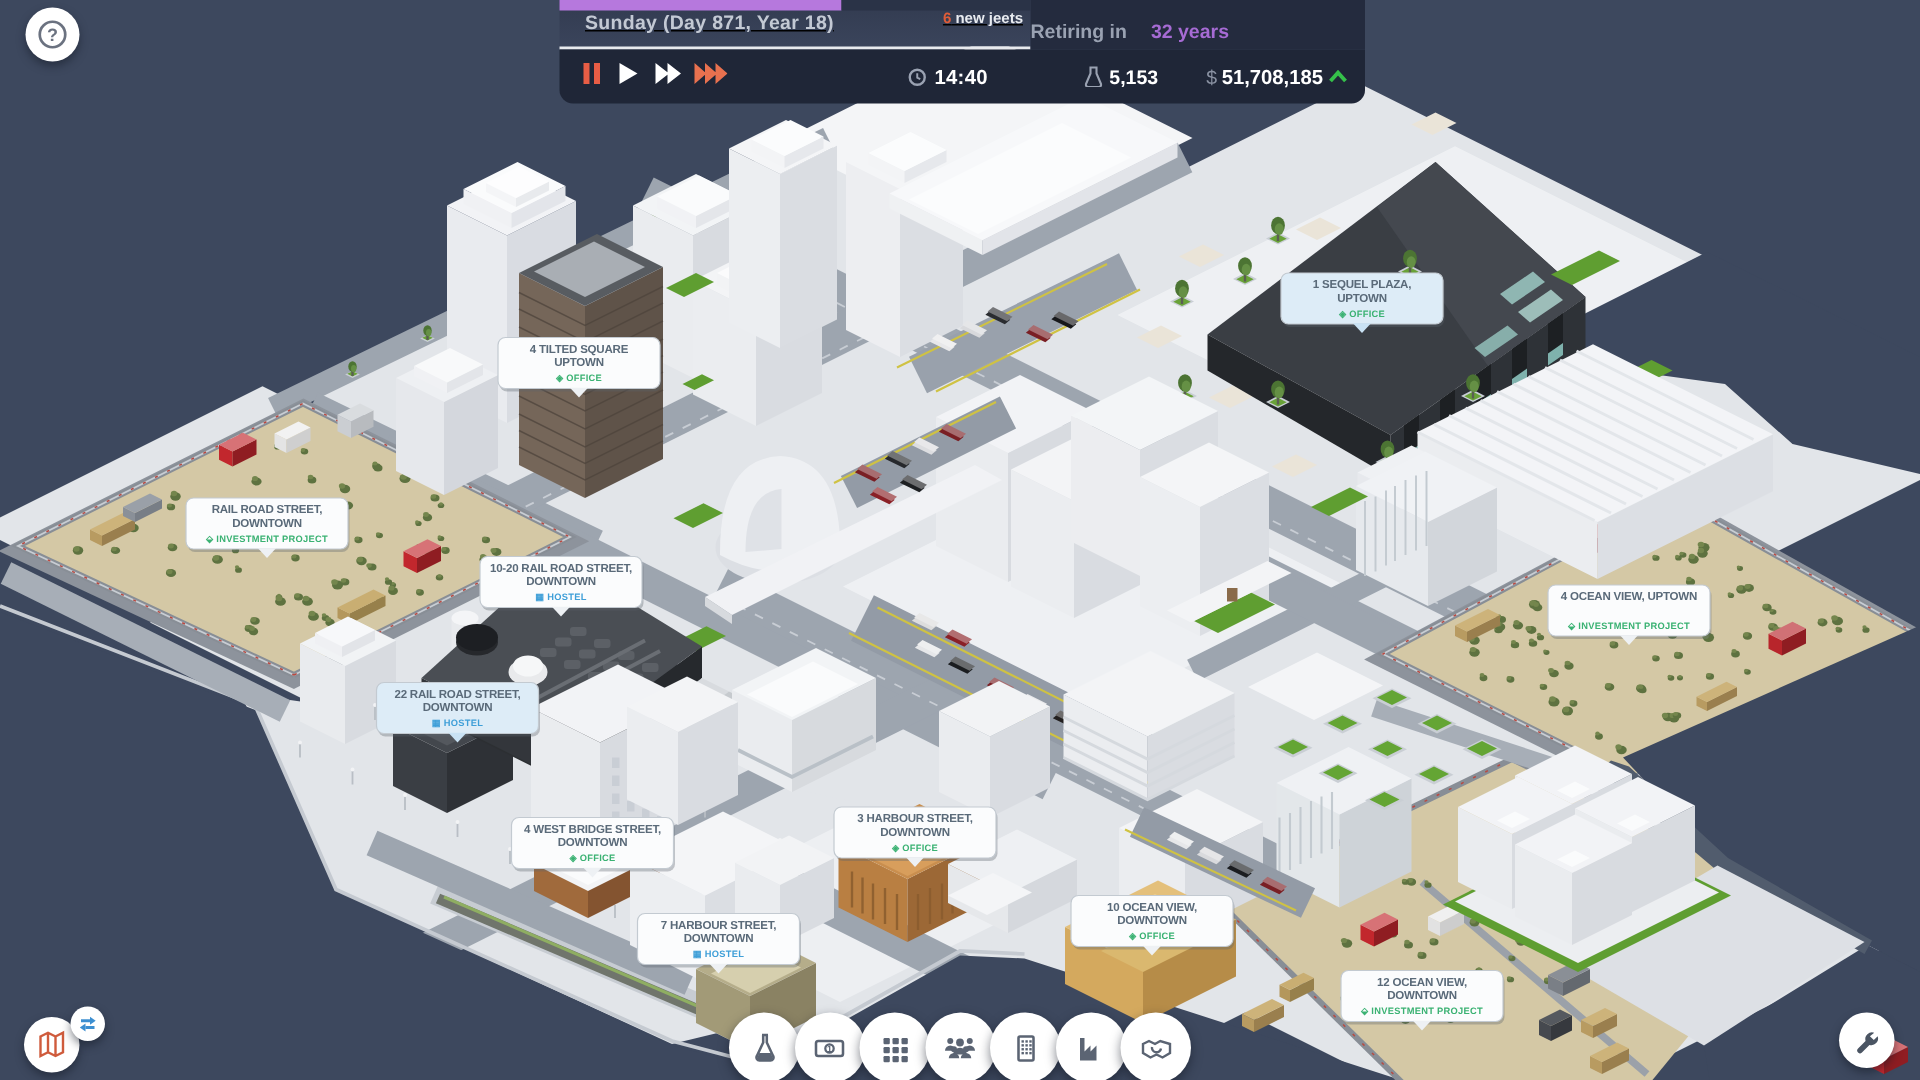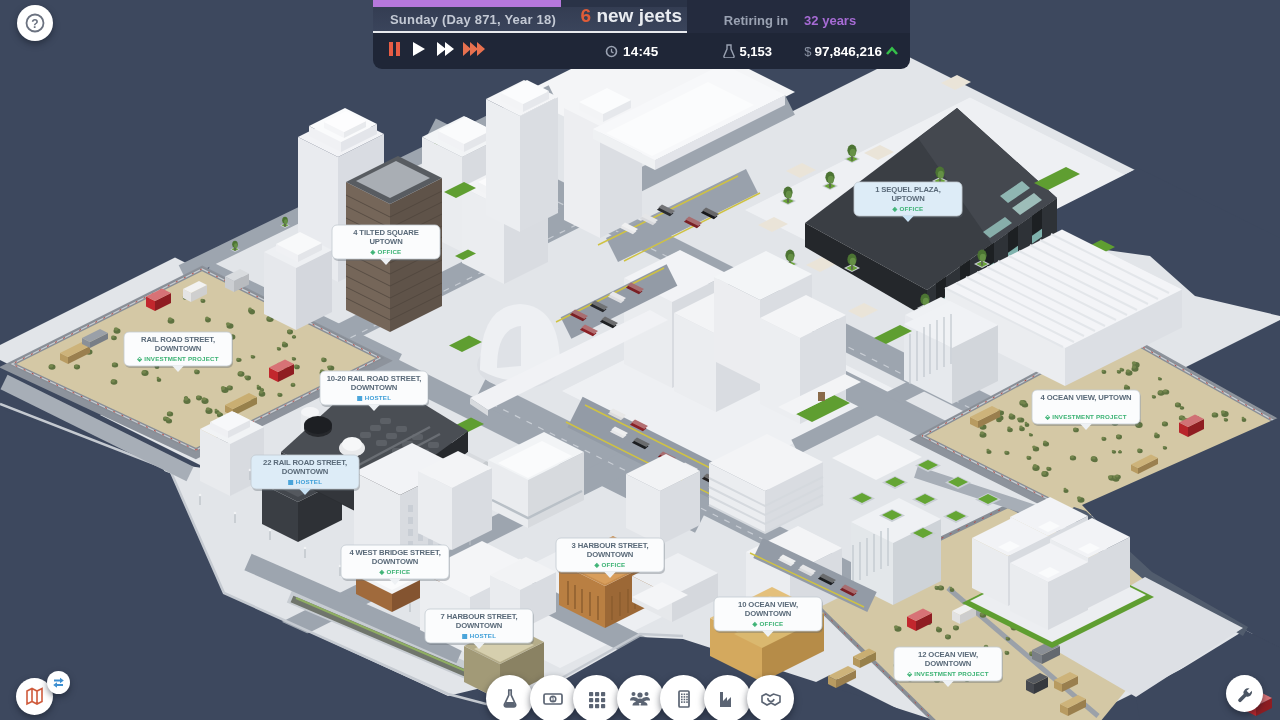--- a/index.html
+++ b/index.html
@@ -6,26 +6,26 @@
   font-family:"Liberation Sans", sans-serif; background:#3d485e; }
 #stage { position:relative; width:1280px; height:720px; }
 #citysvg { position:absolute; left:0; top:0; }
 .circle-btn { position:absolute; background:#fff; border-radius:50%;
   box-shadow:0 3px 6px rgba(20,25,38,0.5); display:flex; align-items:center; justify-content:center; }
 #hdr { position:absolute; left:373px; top:0; width:537px; }
 #hdr-progress { position:absolute; left:0; top:0; width:188px; height:7px; background:#b678dd; z-index:3; }
 #hdr-progress2 { position:absolute; left:188px; top:0; width:126px; height:7px; background:#2a3347; z-index:3; }
 #hdr-row1 { position:absolute; left:0; top:0; width:537px; height:33px; display:flex; }
 #hdr-date { width:314px; height:33px; background:linear-gradient(#323b50,#3a445b); border-bottom:2px solid #e8eaee;
-  display:flex; align-items:flex-end; justify-content:space-between; box-sizing:border-box; padding:7px 5px 4px 17px; }
+  display:flex; align-items:flex-start; justify-content:space-between; box-sizing:border-box; padding:7px 5px 4px 17px;text-decoration:underline; }
 .date-txt { color:#c3c9d4; font-size:13px; font-weight:bold; letter-spacing:0.2px; }
-.jeets { color:#e9ecf1; font-size:19px; font-weight:bold;margin-left:19px; }
+.jeets { color:#e9ecf1; font-size:10px; font-weight:bold;margin-left:19px; }
 .jeets b { color:#e05c38; }
 #hdr-retire { flex:1; height:33px; background:#242b3e; color:#9aa2b2; font-size:13px; font-weight:bold;
-  display:flex; align-items:center; justify-content:center; padding:7px 17px 0 0; box-sizing:border-box; }
+  display:flex; align-items:center; justify-content:flex-start; padding:7px 17px 0 0; box-sizing:border-box; }
 .purple { color:#a66bd4; margin-left:16px; }
 #hdr-row2 { position:absolute; left:0; top:33px; width:537px; height:36px; background:#1f2637;
   border-radius:0 0 9px 9px; display:flex; align-items:center; color:#fff; }
 .speed { margin-left:2px; width:130px; }
 .clock { display:flex; align-items:center; gap:5px; margin-left:100px; font-size:13.5px; font-weight:bold; letter-spacing:0.2px;}
 .pop { display:flex; align-items:center; gap:5px; margin-left:64px; font-size:13px; font-weight:bold; }
 .money { margin-left:auto; margin-right:11px; display:flex; align-items:center; gap:3px; font-size:13.5px; font-weight:bold; }
 .cur { color:#8a92a3; font-weight:normal; font-size:13px; }
 #toolbar { position:absolute; left:486px; top:675px; display:flex; gap:-4px; }
 .tb { width:47px; height:47px; border-radius:50%; background:#fff; margin-right:-3.5px;
@@ -1264,31 +1264,31 @@
         <path d="M 38 4 L 50 11 L 38 18 Z" fill="#fff"></path>
         <path d="M 62 4 L 71 11 L 62 18 Z M 70 4 L 79 11 L 70 18 Z" fill="#fff"></path>
         <path d="M 88 4 L 96 11 L 88 18 Z M 95 4 L 103 11 L 95 18 Z M 102 4 L 110 11 L 102 18 Z" fill="#e8714f"></path>
       </svg>
     </div>
     <div class="clock">
           <svg width="13" height="13" viewBox="0 0 13 13">
             <circle cx="6.5" cy="6.5" r="5" fill="none" stroke="#9aa2b2" stroke-width="1.6"></circle>
             <path d="M 6.5 3.8 L 6.5 6.8 L 8.5 7.8" stroke="#9aa2b2" stroke-width="1.3" fill="none"></path>
           </svg>
-          <span>14:45</span>
+          <span>14:40</span>
         </div>
     <div class="pop">
           <svg width="12" height="14" viewBox="0 0 12 14">
             <path d="M 4 1 h 4 v 4 l 3 7 a 1.5 1.5 0 0 1 -1.5 2 h -7 a 1.5 1.5 0 0 1 -1.5 -2 l 3 -7 Z" fill="none" stroke="#9aa2b2" stroke-width="1.4"></path>
           </svg>
           <span>5,153</span>
         </div>
     <div class="money">
           <span class="cur">$</span>
-          <span class="amt">97,846,216</span>
+          <span class="amt">51,708,185</span>
           <svg width="14" height="12" viewBox="0 0 14 12">
             <path d="M 2 9 L 7 3.5 L 12 9" fill="none" stroke="#35c04a" stroke-width="2.6"></path>
           </svg>
         </div>
   </div>
 </div>
 
 <div id="toolbar">
 
   <div class="tb">

